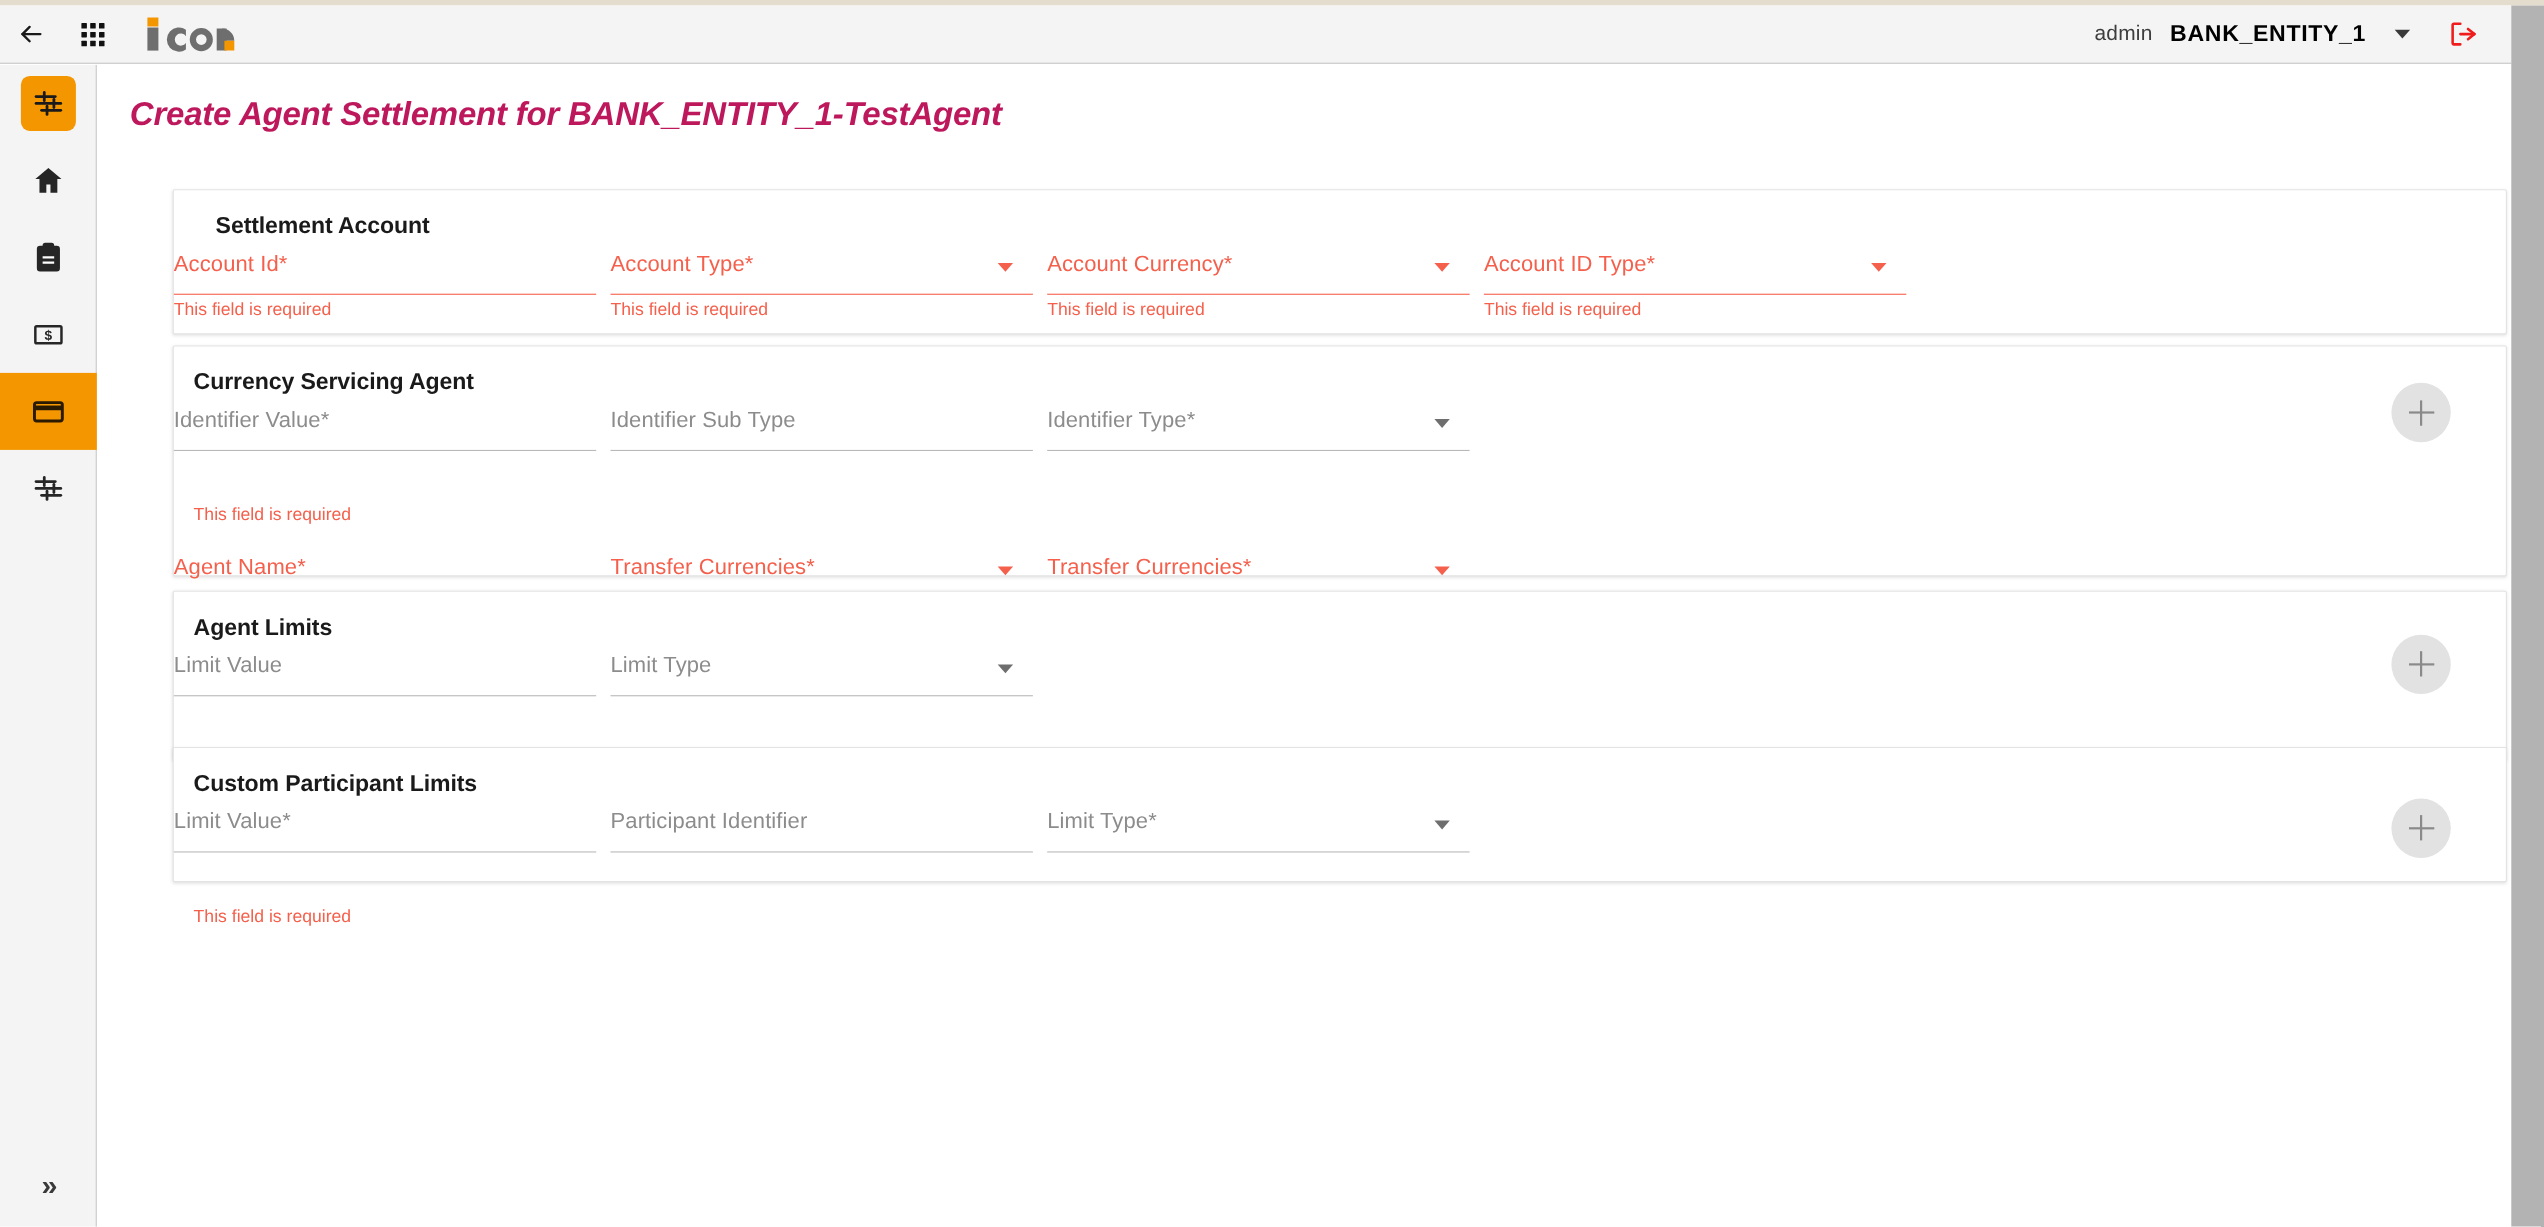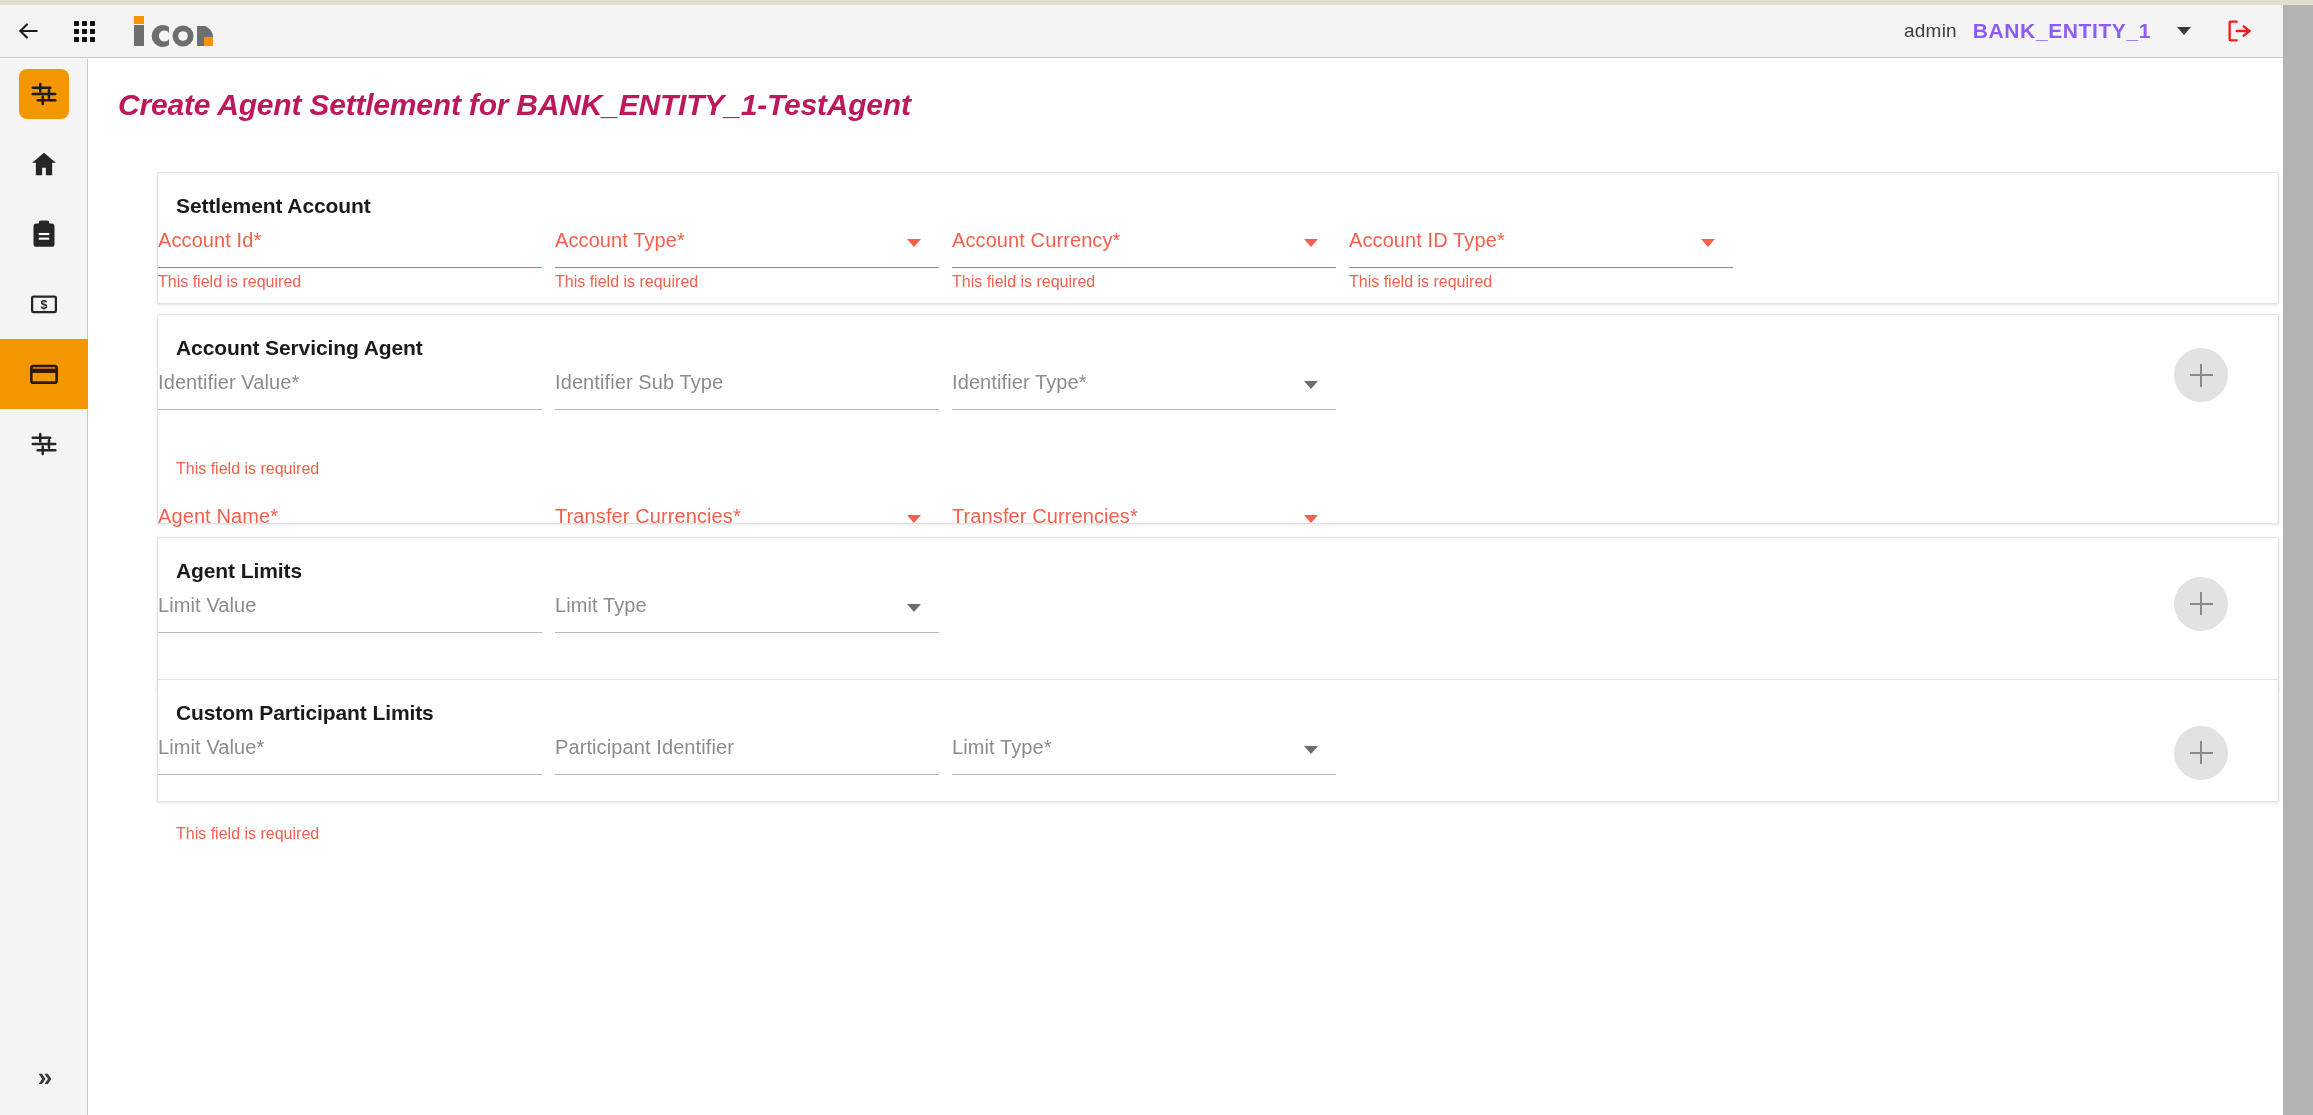--- a/index.html
+++ b/index.html
@@ -51,21 +51,21 @@
     display: flex; align-items: center;
     padding-right: 30px;
     height: 100%;
   }
   .hdr-user {
     font-size: 19px; color: #3d3d3d;
     margin-right: 16px;
     letter-spacing: .2px;
   }
   .hdr-entity {
-    font-size: 21px; font-weight: bold; color: #8b5cf6;
+    font-size: 21px; font-weight: bold; color: #000000;
     letter-spacing: .6px;
   }
   .hdr-caret {
     margin-left: 26px; margin-right: 34px;
     width: 0; height: 0;
     border-left: 7px solid transparent;
     border-right: 7px solid transparent;
     border-top: 8px solid #3a3a3a;
     cursor: pointer;
   }
@@ -307,21 +307,21 @@
   </div>
 
   <div class="side-expand">
     <span>»</span>
   </div>
 </div>
 
 <div class="content">
   <h1 class="page-title">Create Agent Settlement for BANK_ENTITY_1-TestAgent</h1>
   <div id="cards-host">
-      <section class="card" style="position: absolute; top: 113px; left: 34px; width: 2122px; height: 132px;">
+      <section class="card" style="position: absolute; top: 113px; left: 34px; width: 2122px; height: 132px; padding-left: 20px;">
         <div class="card-title">Settlement Account</div>
         <div class="fields-row" style="position: absolute; top: 56px; left: 0px; right: 0px; text-align: right;">
           <div class="field error" style="left: 0px; top: 0px;">
             <span class="f-label">Account Id*</span>
             <span class="f-line"></span>
             <span class="err-msg" style="left: 0px; top: 44px;">This field is required</span>
           </div>
           <div class="field error" style="left: 397px; top: 0px;">
             <span class="f-label">Account Type*</span>
             <span class="f-line"></span>
@@ -336,21 +336,21 @@
           </div>
           <div class="field error" style="left: 1191px; top: 0px;">
             <span class="f-label">Account ID Type*</span>
             <span class="f-line"></span>
             <span class="f-caret"></span>
             <span class="err-msg" style="left: 0px; top: 44px;">This field is required</span>
           </div>
         </div>
       </section>
       <section class="card" style="position: absolute; top: 255px; left: 34px; width: 2122px; height: 210px;">
-        <div class="card-title">Account Servicing Agent</div>
+        <div class="card-title">Currency Servicing Agent</div>
         <div class="fields-row" style="position: absolute; top: 56px; left: 0px; right: 0px; text-align: center;">
           <div class="field" style="left: 0px; top: 0px;">
             <span class="f-label">Identifier Value*</span>
             <span class="f-line"></span>
           </div>
           <div class="field" style="left: 397px; top: 0px;">
             <span class="f-label">Identifier Sub Type</span>
             <span class="f-line"></span>
           </div>
           <div class="field" style="left: 794px; top: 0px;">

